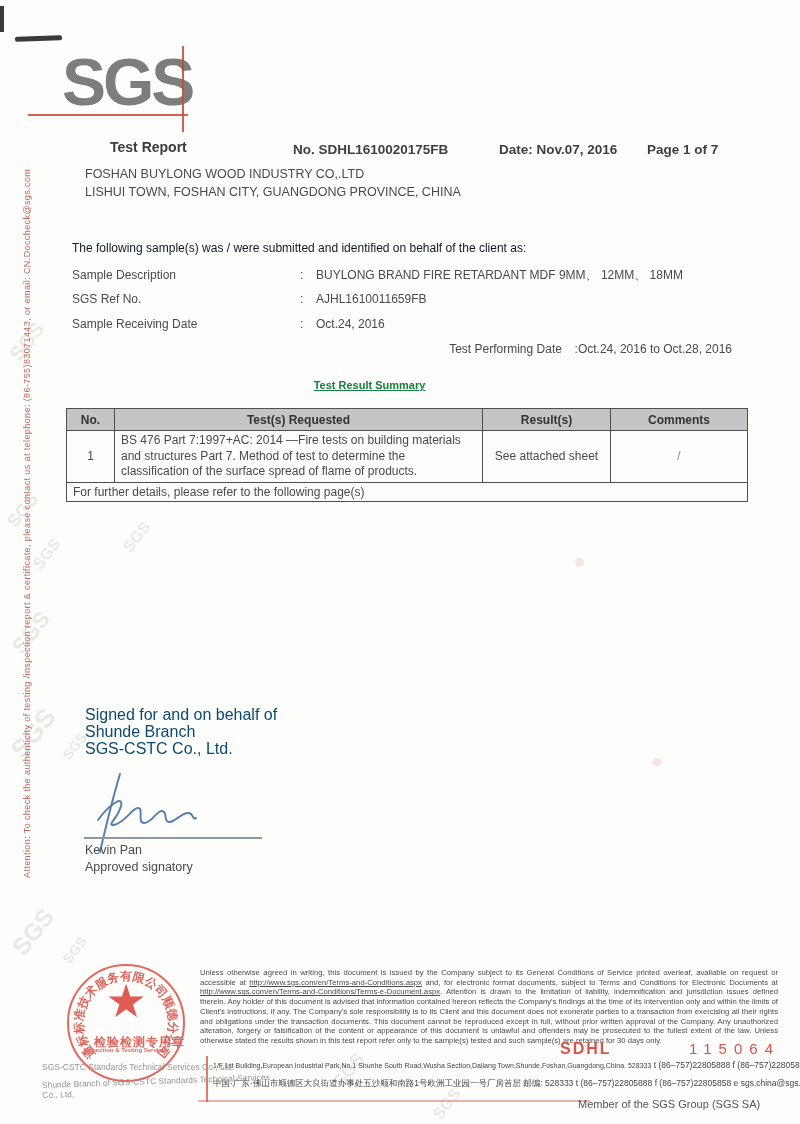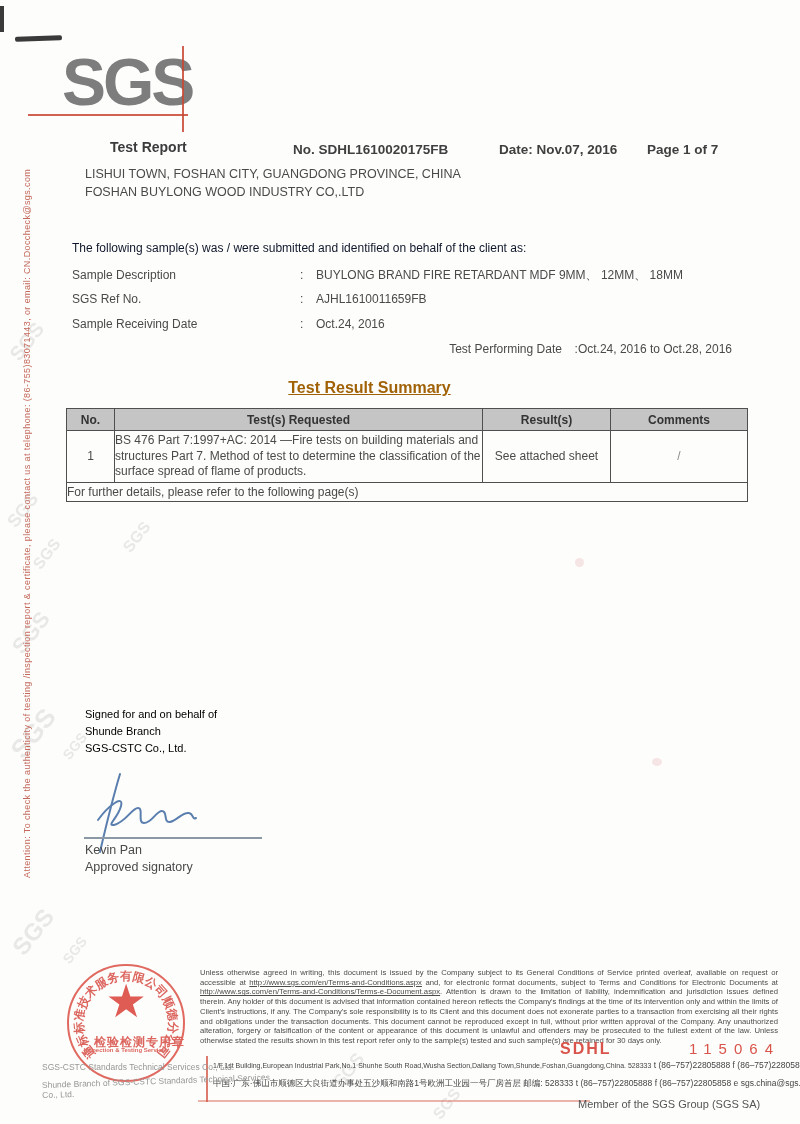--- a/index.html
+++ b/index.html
@@ -26,33 +26,33 @@
   .report-page{ position:absolute; left:647px; top:142px; font-size:13.5px; font-weight:bold; color:#3f3f3f; }
   .client { position:absolute; left:85px; top:165px; font-size:12.5px; line-height:18px; color:#4a4a4a; }
   
   .intro { position:absolute; left:72px; top:241px; font-size:12px; color:#0f172a; }
   .info-row { position:absolute; left:72px; font-size:12px; color:#4a4a4a; width:660px; }
   .info-row .lbl { display:inline-block; width:228px; }
   .info-row .colon { display:inline-block; width:16px; }
   .r0 { top:267px; } .r1 { top:292px; } .r2 { top:317px; } .r3 { top:342px;text-align:right; }
   
   .tbl-title { position:absolute; left:0; top:379px; width:739px; text-align:center;
-               font-size:16px; font-weight:bold; text-decoration:underline; color:#a16207; }
+               font-size:11px; font-weight:bold; text-decoration:underline; color:#15803d; }
   table.summary { position:absolute; left:66px; top:408px; width:681px; border-collapse:collapse;
                   font-size:12px; color:#4a4a4a; table-layout:fixed; }
-  table.summary th, table.summary td { border:1.4px solid #4f4f4f; padding:2px 0; }
+  table.summary th, table.summary td { border:1.4px solid #4f4f4f; padding:2px 6px; }
   table.summary th { background:#c5c5c5; font-weight:bold; height:22px; color:#333; }
   .col-no{width:48px;} .col-test{width:368px;} .col-res{width:128px;} .col-com{width:137px;}
   td.no-cell { text-align:center; }
   td.test-cell { line-height:15.5px; padding:3px 8px; }
   td.res-cell { text-align:center; line-height:20px; }
   td.com-cell { text-align:center; color:#8a8a8a; }
   td.foot-cell { padding:3px 8px; }
   
-  .signed { position:absolute; left:85px; top:706px; font-size:11px; line-height:17px; color:#000000; }
+  .signed { position:absolute; left:85px; top:706px; font-size:16px; line-height:17px; color:#0c4a6e; }
   .sig-svg { position:absolute; left:76px; top:768px; }
   .sig-line { position:absolute; left:84px; top:837px; width:178px; height:1.5px; background:#8b98a5; }
   .sig-name { position:absolute; left:85px; top:843px; font-size:12.5px; color:#4a4a4a; }
   .sig-role { position:absolute; left:85px; top:860px; font-size:12.5px; color:#4a4a4a; }
   
   .side-note { position:absolute; left:22px; top:116px; height:762px;
                writing-mode:vertical-rl; transform:rotate(180deg);
                font-size:9px; letter-spacing:.4px; color:#c4685a; white-space:nowrap; }
   
   .disclaimer { position:absolute; left:200px; top:968px; width:578px; font-size:7.7px;
@@ -108,22 +108,22 @@
   <div class="logo">SGS</div>
   <div class="crop-h"></div>
   <div class="crop-v"></div>
 
   <div class="report-title">Test Report</div>
   <div class="report-no">No. SDHL1610020175FB</div>
   <div class="report-date">Date: Nov.07, 2016</div>
   <div class="report-page">Page 1 of  7</div>
 
   <div class="client">
+    <div>FOSHAN BUYLONG WOOD INDUSTRY CO,.LTD</div>
     <div>LISHUI TOWN, FOSHAN CITY, GUANGDONG PROVINCE, CHINA</div>
-    <div>FOSHAN BUYLONG WOOD INDUSTRY CO,.LTD</div>
   </div>
 
   <div class="intro">The following sample(s) was / were submitted and identified on behalf of the client as:</div>
 
   <div class="info-row r0">
     <span class="lbl">Sample Description</span><span class="colon">:</span><span>BUYLONG BRAND FIRE RETARDANT MDF 9MM、 12MM、 18MM</span>
   </div>
   <div class="info-row r1">
     <span class="lbl">SGS Ref No.</span><span class="colon">:</span><span>AJHL1610011659FB</span>
   </div>

